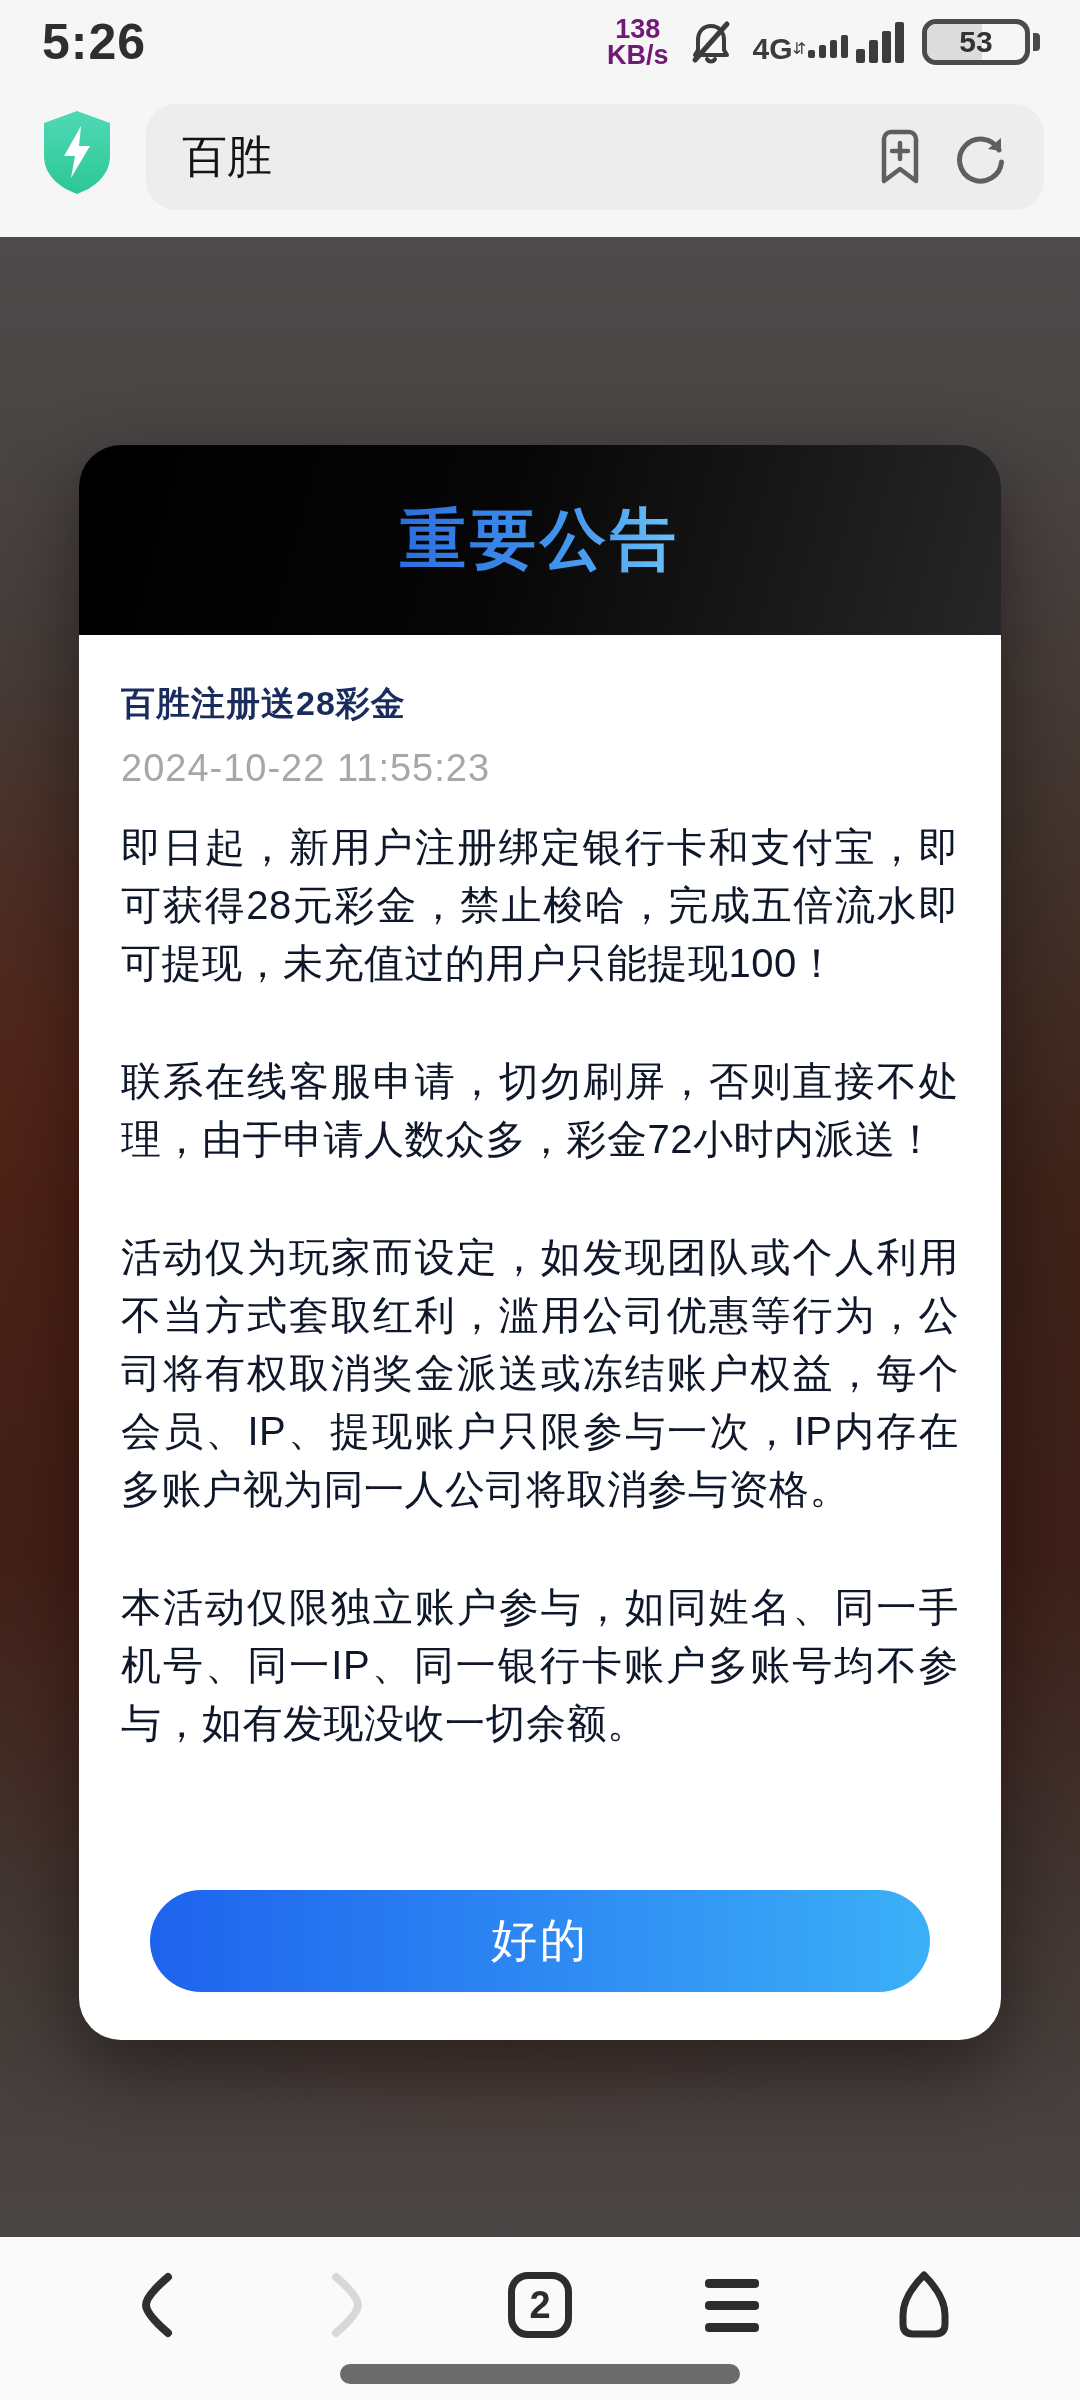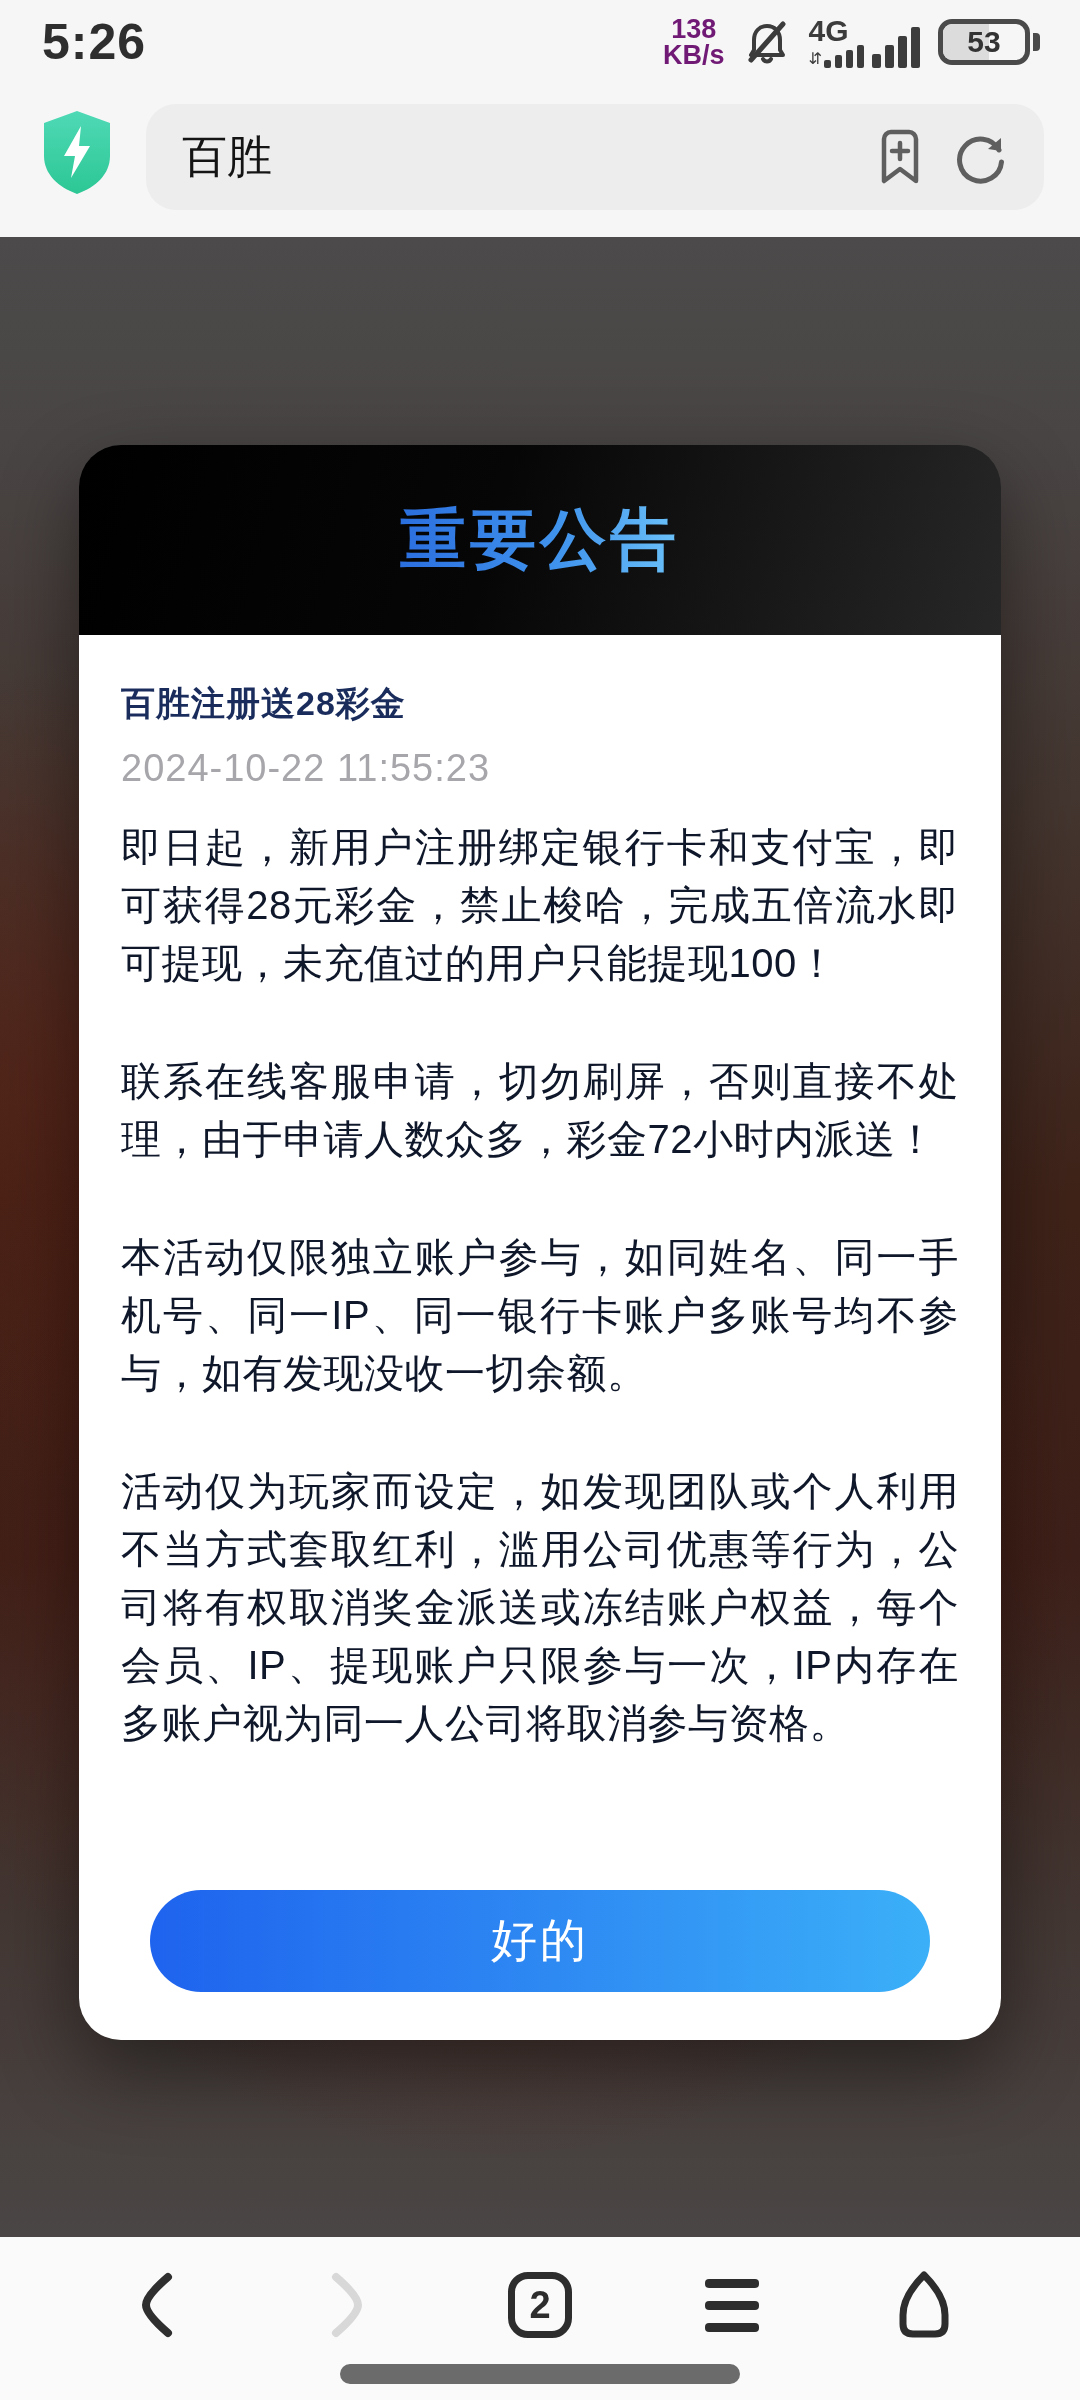--- a/index.html
+++ b/index.html
@@ -14,33 +14,33 @@
   .top-chrome{ height:237px; background:#f7f6f7; }
   .status-bar{
     height:74px; display:flex; align-items:center; justify-content:space-between;
     padding:10px 40px 0 42px; color:#2e2e2e;
   }
   .sb-time{ font-size:50px; font-weight:600; letter-spacing:1px; }
   .sb-right{ display:flex; align-items:center; gap:18px; }
   .net-speed{ text-align:center; font-size:27px; font-weight:700; line-height:26px; color:#701a75; }
   .bell-wrap svg{ display:block; }
   .sig-block{ display:flex; align-items:flex-end; gap:8px; }
-  .sig-left{ display:flex; flex-direction:column; align-items:flex-start; }
+  .sig-left{ display:flex; flex-direction:row; align-items:flex-start; }
   .sig-4g{ font-size:30px; font-weight:700; color:#3c3c3c; line-height:28px; }
   .sig-row{ display:flex; align-items:flex-end; gap:2px; }
   .arrows{ font-size:16px; color:#3c3c3c; letter-spacing:-2px; margin-right:2px; }
   .bars{ display:flex; align-items:flex-end; gap:4px; }
   .bars i{ display:block; width:7px; background:#3c3c3c; border-radius:2px; }
   .bars.small i:nth-child(1){height:8px}.bars.small i:nth-child(2){height:13px}
   .bars.small i:nth-child(3){height:18px}.bars.small i:nth-child(4){height:23px}
   .bars.big i{ width:9px; }
   .bars.big i:nth-child(1){height:14px}.bars.big i:nth-child(2){height:23px}
   .bars.big i:nth-child(3){height:32px}.bars.big i:nth-child(4){height:41px}
   .battery{
-    position:relative; width:92px; height:46px; border:5px solid #4a4a4a;
+    position:relative; width:108px; height:46px; border:5px solid #4a4a4a;
     border-radius:14px; display:flex; align-items:center; justify-content:center;
     background:#f7f6f7; overflow:hidden;
   }
   .battery .fill{ position:absolute; left:0; top:0; bottom:0; width:56%; background:#dcdcdc; }
   .battery .pct{ position:relative; font-size:30px; font-weight:600; color:#333; }
   .battery-nub{ width:7px; height:18px; background:#4a4a4a; border-radius:0 4px 4px 0; margin-left:3px; }
 
   .toolbar{ display:flex; align-items:flex-start; padding:30px 36px 0 34px; gap:26px; }
   .shield-btn{ width:86px; height:96px; display:flex; align-items:center; justify-content:center; }
   .search-bar{
@@ -195,22 +195,22 @@
   <div class="page-backdrop">
     <div class="modal">
       <div class="modal-header">
         <div class="title">重要公告</div>
       </div>
       <div class="modal-body">
         <div class="notice-title">百胜注册送28彩金</div>
         <div class="notice-time">2024-10-22 11:55:23</div>
         <p class="notice-para">即日起，新用户注册绑定银行卡和支付宝，即可获得28元彩金，禁止梭哈，完成五倍流水即可提现，未充值过的用户只能提现100！</p>
         <p class="notice-para">联系在线客服申请，切勿刷屏，否则直接不处理，由于申请人数众多，彩金72小时内派送！</p>
+        <p class="notice-para">活动仅为玩家而设定，如发现团队或个人利用不当方式套取红利，滥用公司优惠等行为，公司将有权取消奖金派送或冻结账户权益，每个会员、IP、提现账户只限参与一次，IP内存在多账户视为同一人公司将取消参与资格。</p>
         <p class="notice-para">本活动仅限独立账户参与，如同姓名、同一手机号、同一IP、同一银行卡账户多账号均不参与，如有发现没收一切余额。</p>
-        <p class="notice-para">活动仅为玩家而设定，如发现团队或个人利用不当方式套取红利，滥用公司优惠等行为，公司将有权取消奖金派送或冻结账户权益，每个会员、IP、提现账户只限参与一次，IP内存在多账户视为同一人公司将取消参与资格。</p>
         <button class="confirm-btn">好的</button>
       </div>
     </div>
   </div>
 
   <div class="bottom-nav">
     <div class="nav-item">
       <svg width="36" height="66" viewBox="0 0 36 66" fill="none" stroke="#2f2f2f" stroke-width="8" stroke-linecap="round">
         <path d="M30 5 Q8 24 8 33 Q8 42 30 61"></path>
       </svg>

